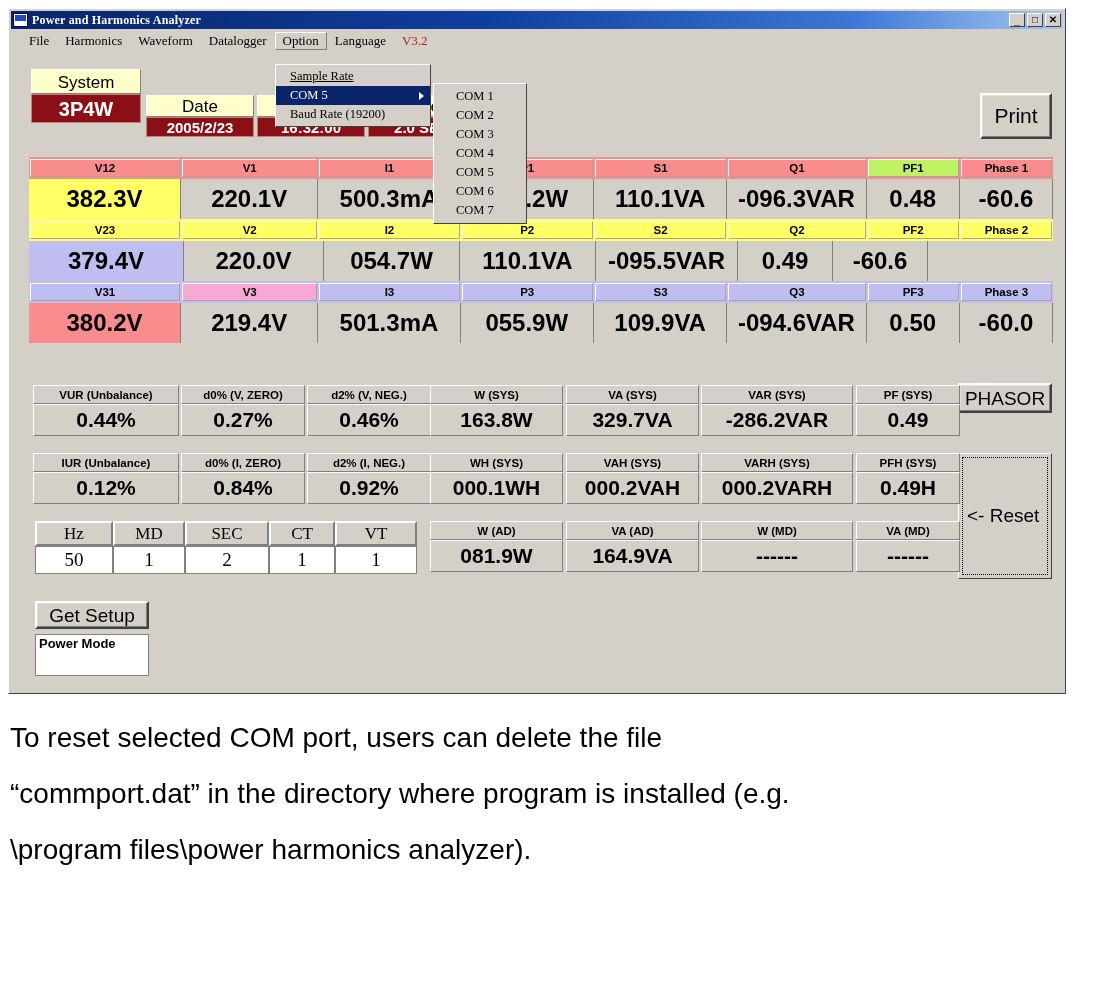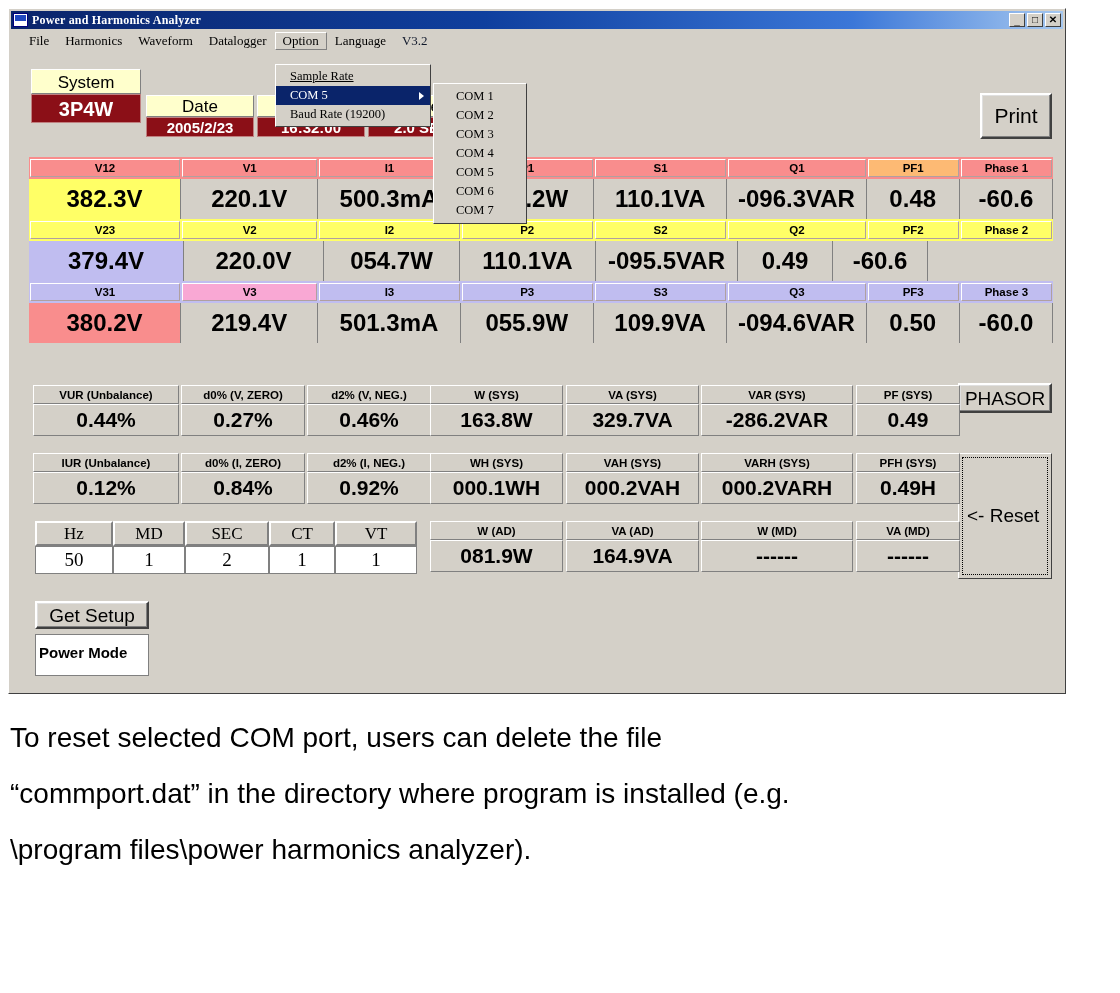--- a/index.html
+++ b/index.html
@@ -28,21 +28,21 @@
           box-sizing:border-box;position:relative;}
   .tb-btn span{position:absolute;left:0;right:0;top:0;font-size:10px;font-weight:bold;}
   .tb-btn.min span{top:1px;}
 
   
   .menubar{position:absolute;left:2px;top:22px;right:2px;height:19px;background:#d4d0c8;
            display:flex;align-items:center;padding-left:10px;box-sizing:border-box;}
   .menuitem{font-family:"Liberation Serif",serif;font-size:13px;color:#000;padding:1px 8px;white-space:nowrap;}
   .menuitem.active{background:#d4d0c8;border-top:1px solid #ffffff;border-left:1px solid #ffffff;
                    border-right:1px solid #808080;border-bottom:1px solid #808080;padding:0px 7px;}
-  .menuitem.dim{color:#0f172a;}
+  .menuitem.dim{color:#b91c1c;}
 
   
   .dropdown{position:absolute;left:266px;top:55px;width:154px;background:#d4d0c8;
             border-top:1px solid #ffffff;border-left:1px solid #ffffff;
             border-right:1px solid #404040;border-bottom:1px solid #404040;
             padding:2px 0;z-index:60;}
   .dd-item{font-family:"Liberation Serif",serif;font-size:12.5px;color:#000;padding:2px 6px 2px 14px;
            position:relative;white-space:nowrap;}
   .dd-item.sel{background:#0a246a;color:#ffffff;}
   .dd-item .arrow{position:absolute;right:6px;top:50%;transform:translateY(-50%);
@@ -104,21 +104,21 @@
             border:1px solid #808080;box-sizing:border-box;}
 
   .dottedbtn{position:absolute;background:#d4d0c8;box-sizing:border-box;
              border-top:1px solid #ffffff;border-left:1px solid #ffffff;
              border-right:1px solid #404040;border-bottom:1px solid #404040;
              display:flex;align-items:center;justify-content:flex-start;}
   .dottedbtn .inner{position:absolute;left:3px;top:3px;right:3px;bottom:3px;border:1px dotted #000;}
   .dottedbtn .lbl{position:relative;font-size:19px;color:#000;padding-left:8px;}
 
   .txtbox{position:absolute;background:#ffffff;border:1px solid #808080;box-sizing:border-box;
-          font-size:15px;font-weight:bold;color:#000;padding:9px 3px;}
+          font-size:13px;font-weight:bold;color:#000;padding:1px 3px;}
 
   
   .caption{position:absolute;left:10px;top:710px;width:1060px;
            font-family:"Liberation Sans",sans-serif;font-size:28px;color:#000;line-height:56px;}
   .caption div{white-space:nowrap;}
 </style>
 </head>
 <body>
 
 <div class="app">
@@ -172,21 +172,21 @@
   <div class="btn3d" style="position:absolute;left:971px;top:84px;width:72px;height:46px;line-height:42px;font-size:21px;">Print</div>
 
   <div class="ptable" id="phase-table">
       <div class="prow hdrband" style="background: rgb(249, 141, 141);">
         <div class="phdr" style="width: 153px; background: rgb(249, 141, 141);">V12</div>
         <div class="phdr" style="width: 138px; background: rgb(249, 141, 141);">V1</div>
         <div class="phdr" style="width: 143px; background: rgb(249, 141, 141);">I1</div>
         <div class="phdr" style="width: 134px; background: rgb(249, 141, 141);">P1</div>
         <div class="phdr" style="width: 134px; background: rgb(249, 141, 141);">S1</div>
         <div class="phdr" style="width: 140px; background: rgb(249, 141, 141);">Q1</div>
-        <div class="phdr" style="width: 93px; background: #fdba74;">PF1</div>
+        <div class="phdr" style="width: 93px; background: #bef264;">PF1</div>
         <div class="phdr" style="width: 93px; background: rgb(249, 141, 141);">Phase 1</div>
       </div>
       <div class="prow">
         <div class="pval" style="width: 155px; background: rgb(255, 255, 102);">382.3V</div>
         <div class="pval" style="width: 140px;">220.1V</div>
         <div class="pval" style="width: 145px;">500.3mA</div>
         <div class="pval" style="width: 136px;">053.2W</div>
         <div class="pval" style="width: 136px;">110.1VA</div>
         <div class="pval" style="width: 142px;">-096.3VAR</div>
         <div class="pval" style="width: 95px;">0.48</div>

